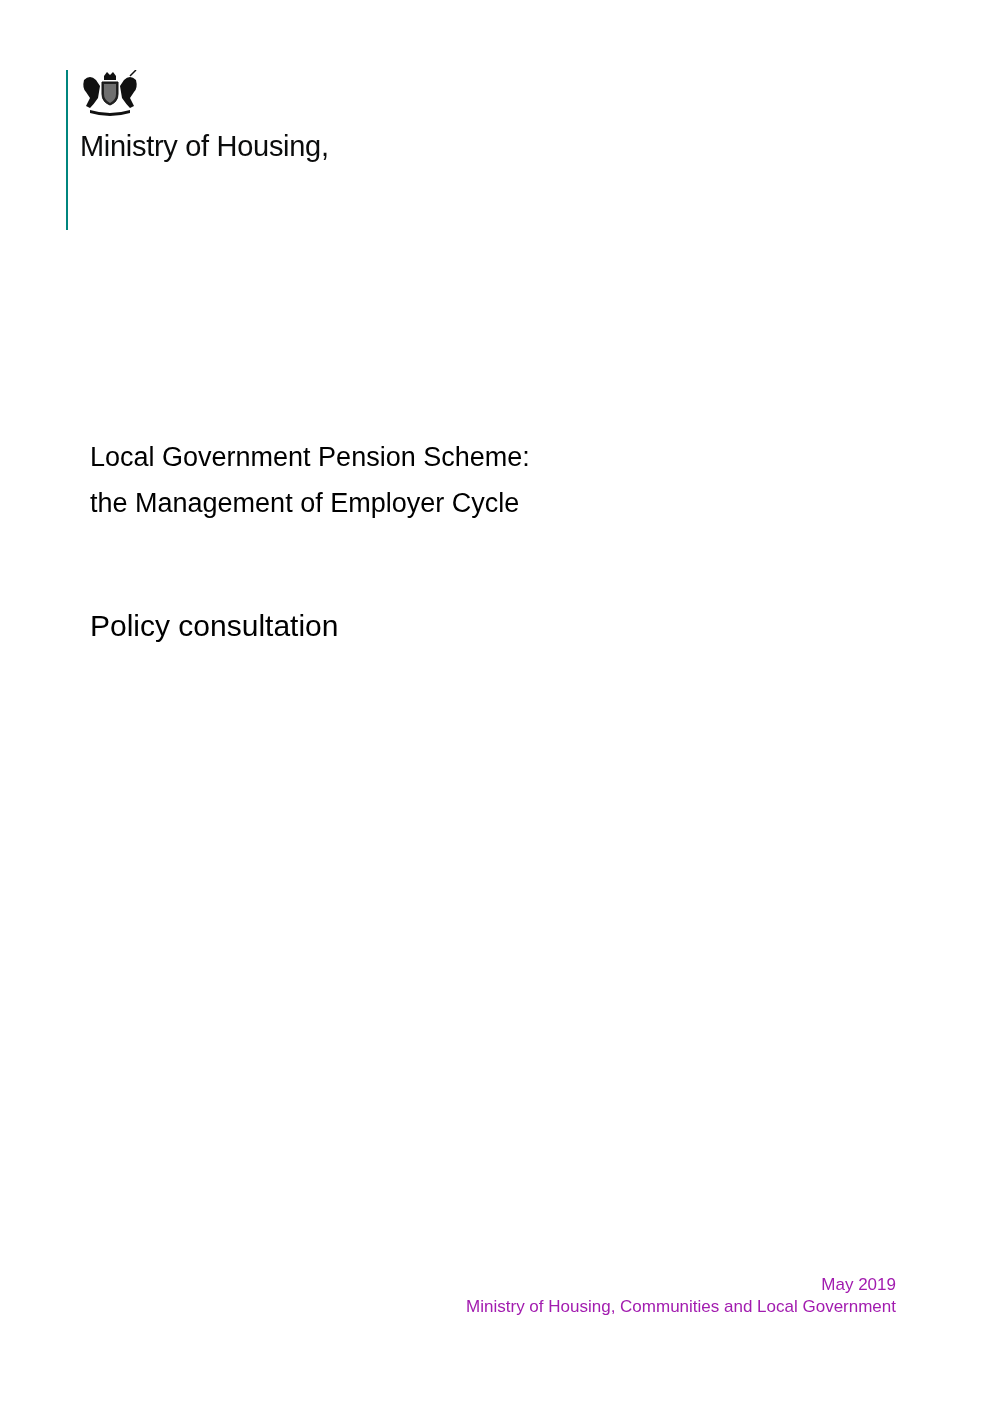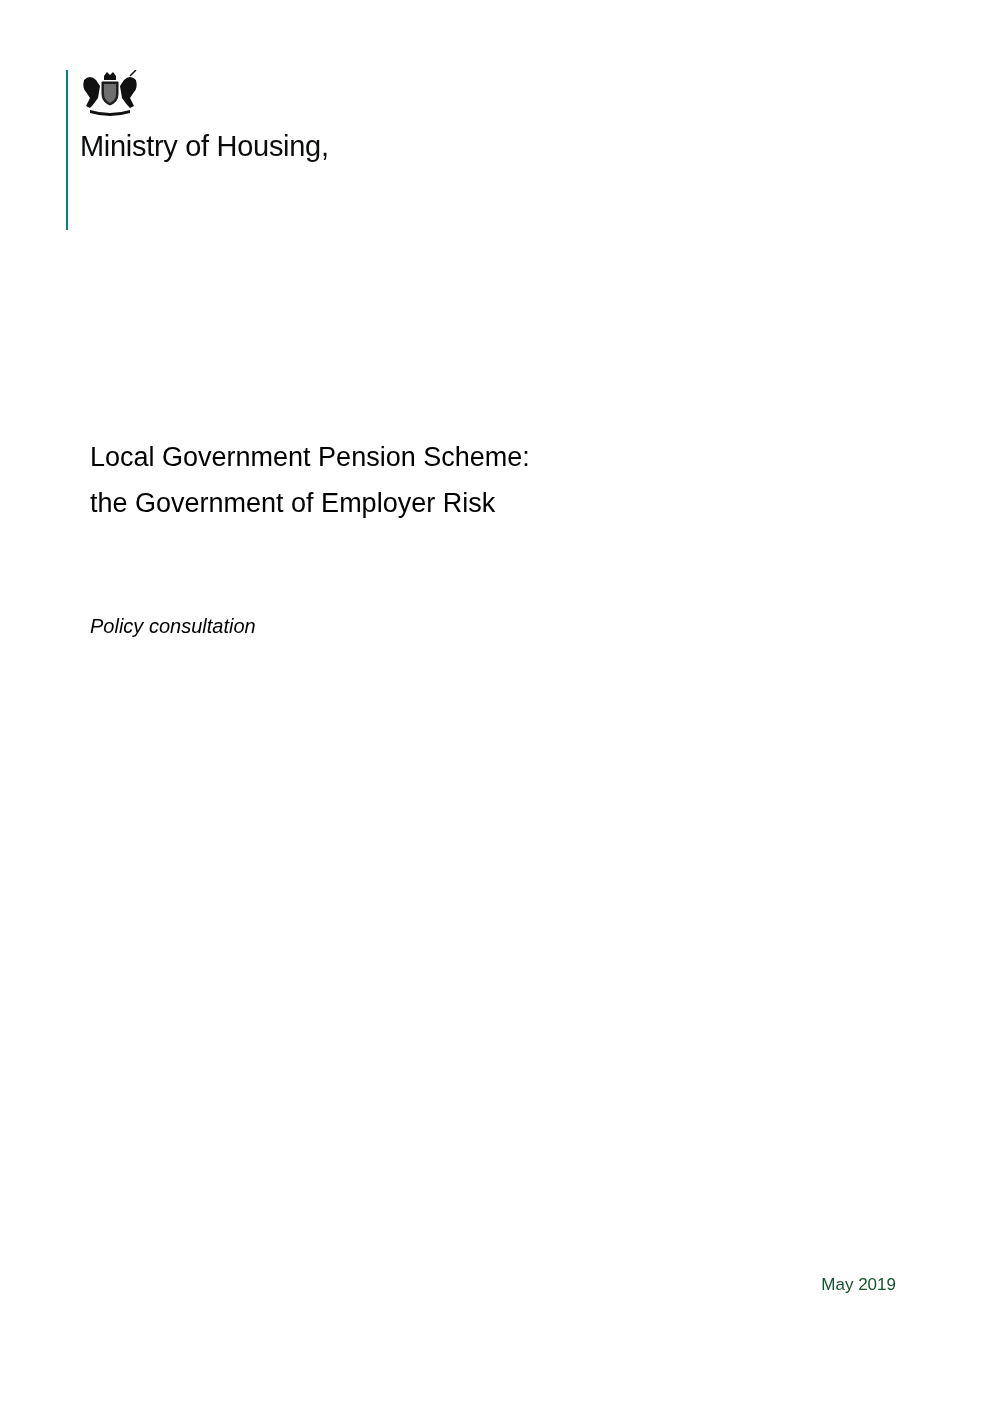--- a/index.html
+++ b/index.html
@@ -15,25 +15,25 @@
       font-size: 29px; line-height: 36px; letter-spacing: -0.3px; color: #0b0c0c;
     }
     .logo-text div { display: block; text-align: center; }
     .title {
       position: absolute; left: 90px; top: 434px; width: 800px;
       font-size: 27px; line-height: 46px; color: #000;
     }
     .title div { white-space: nowrap; }
     .subtitle {
       position: absolute; left: 90px; top: 610px;
-      font-size: 20px; line-height: 32px; color: #000; font-style: italic;
+      font-size: 30px; line-height: 32px; color: #000;
     }
     .footer {
       position: absolute; right: 95px; top: 1274px; text-align: right;
-      font-size: 17px; line-height: 22px; color: #14532d;
+      font-size: 17px; line-height: 22px; color: #a21caf;
     }
   </style>
 </head>
 <body>
 
 <div class="logo-block">
   <div class="logo-bar"></div>
   <svg class="crest" viewBox="0 0 60 46">
 
     <path d="M24 6 L27 2 L30 5 L33 2 L36 6 L36 10 L24 10 Z" fill="#111"></path>
@@ -48,20 +48,21 @@
 
     <path d="M10 40 Q30 46 50 40 L50 43 Q30 49 10 43 Z" fill="#111"></path>
   </svg>
   <div class="logo-text">
     <div>Ministry of Housing,</div>
   </div>
 </div>
 
 <div class="title">
   <div>Local Government Pension Scheme:</div>
-  <div>the Government of Employer Risk</div>
+  <div>the Management of Employer Cycle</div>
 </div>
 
 <div class="subtitle">Policy consultation</div>
 
 <div class="footer">
   <div>May 2019</div>
+  <div>Ministry of Housing, Communities and Local Government</div>
 </div>
 
 </body></html>

